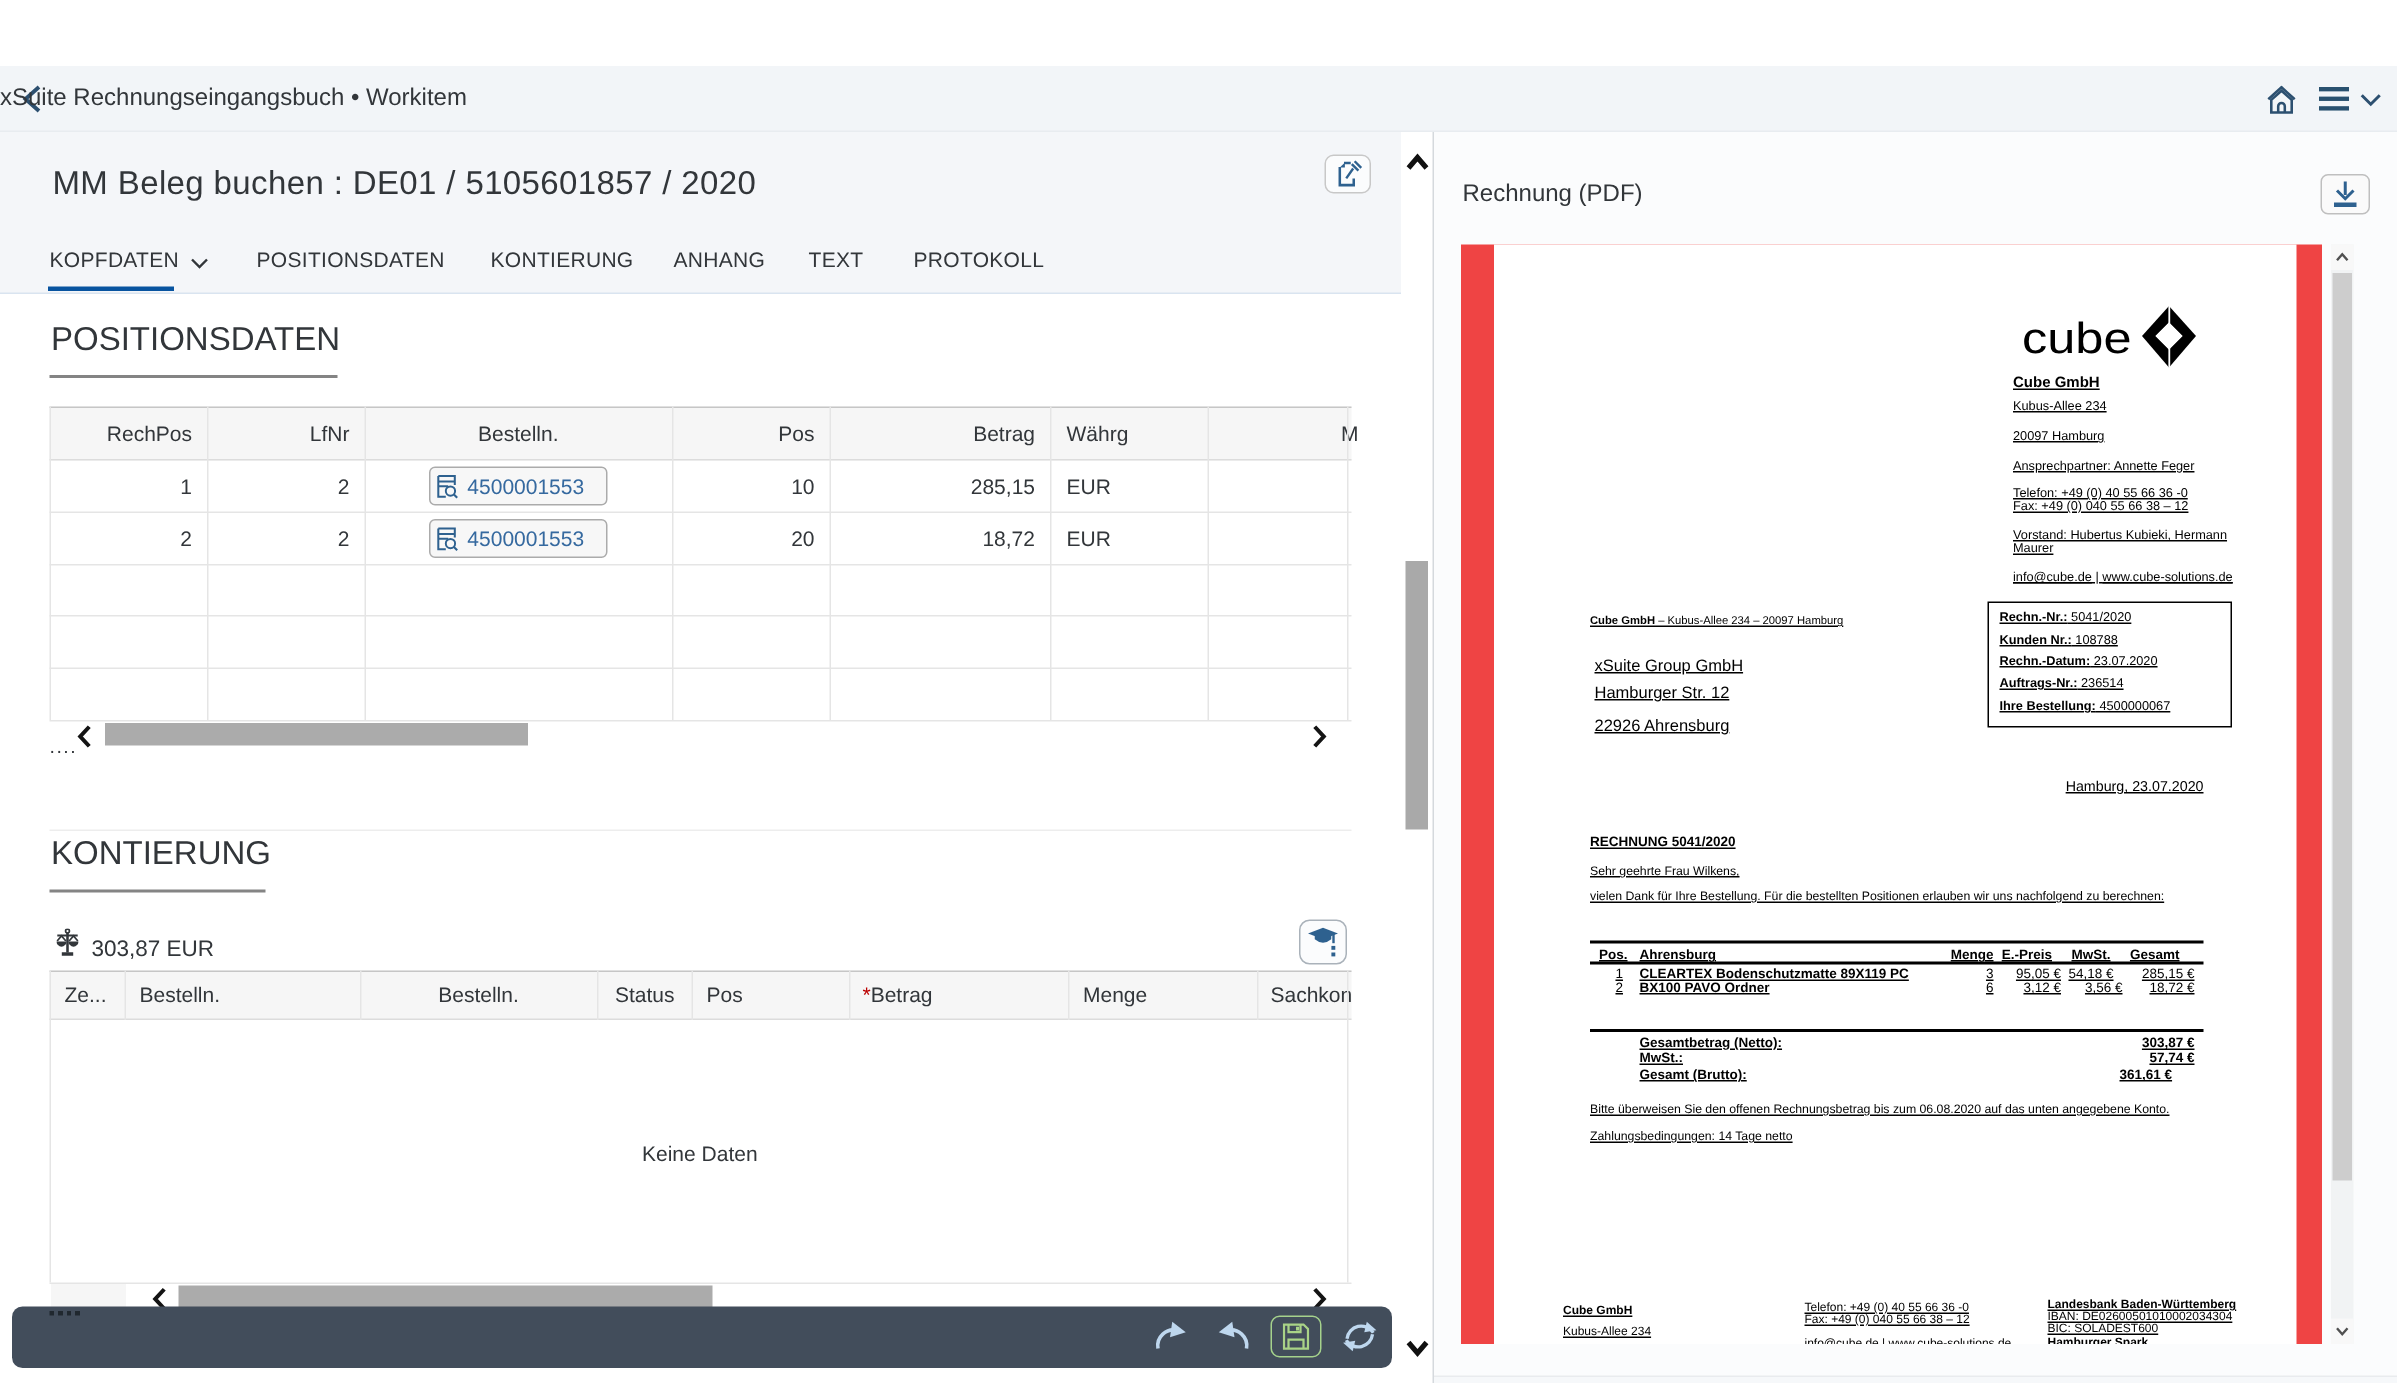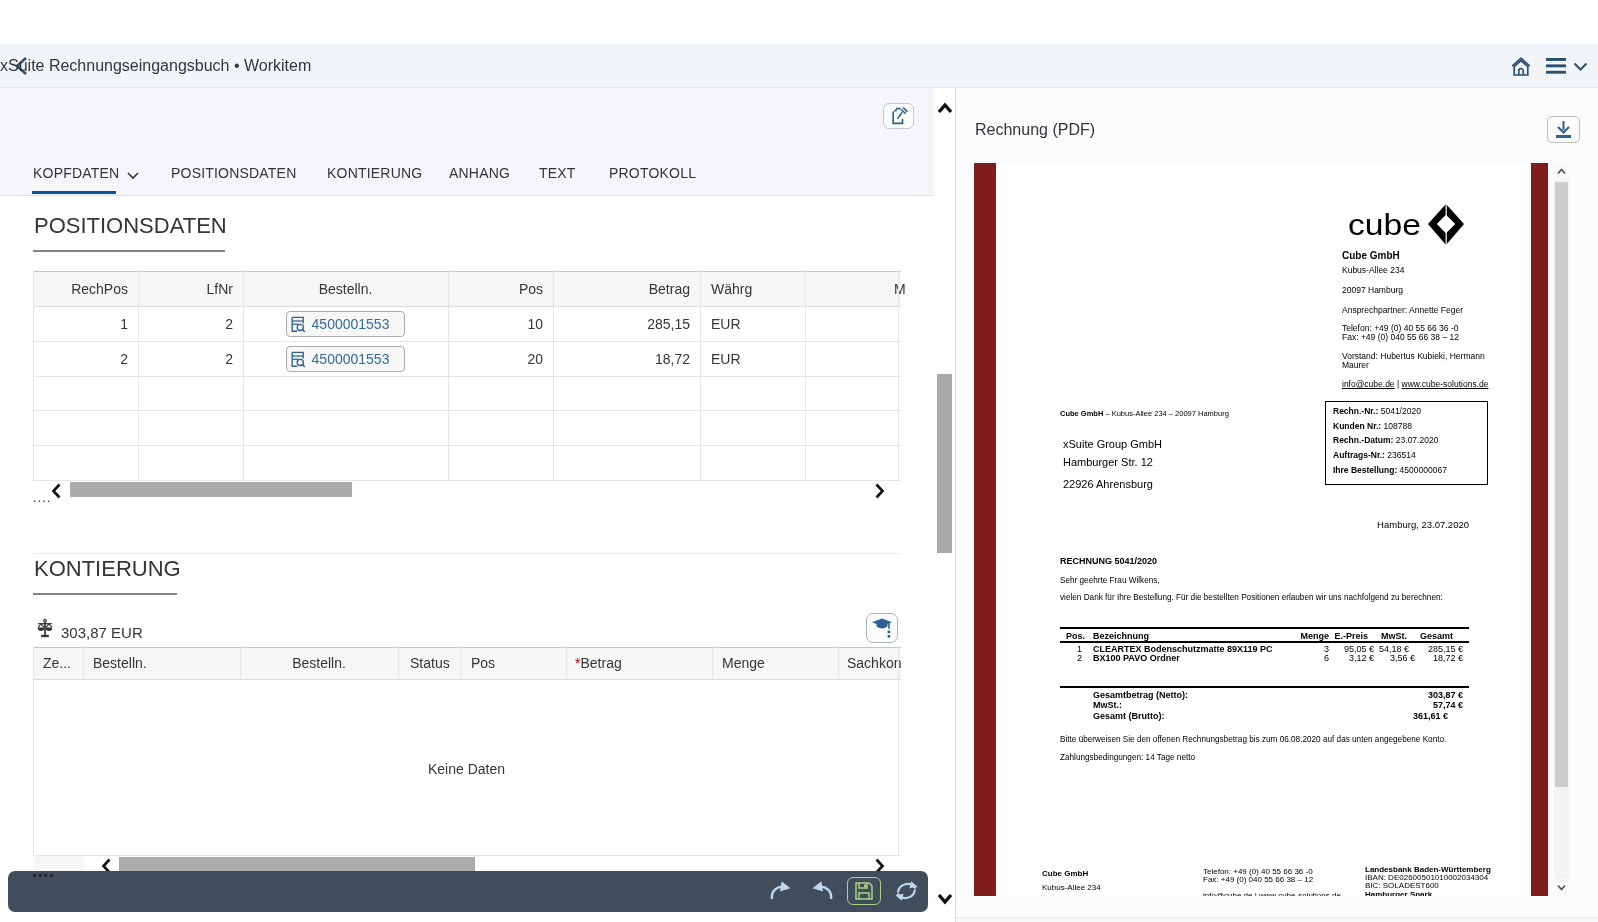--- a/index.html
+++ b/index.html
@@ -47,26 +47,26 @@
 
 
 #lscroll { left:936px; top:88px; width:17px; height:834px; background:#ffffff; }
 #sep { left:955px; top:88px; width:1px; height:834px; background:#d5d9dd; }
 
 
 #rpanel { left:956px; top:88px; width:642px; height:834px; background:#fbfcfd; }
 #rtitle { position:absolute; left:19px; top:33px; font-size:16px; color:#32363a; }
 #dlbtn { position:absolute; left:591px; top:28px; width:33px; height:27px; background:#fafafa;
   border:1px solid #bfbfbf; border-radius:5px; }
-#pdfarea { position:absolute; left:18px; top:75px; width:574px; height:733px; background:#7f1d1d; }
+#pdfarea { position:absolute; left:18px; top:75px; width:574px; height:733px; background:#ef4444; }
 #pdfpage { position:absolute; left:22px; top:0; width:535px; height:733px; background:#ffffff; overflow:hidden; }
 #pdfscroll { position:absolute; left:598px; top:75px; width:15px; height:733px; background:#f1f3f4; }
 
 
-.inv { position:absolute; color:#000; white-space:nowrap; }
+.inv { position:absolute; color:#000; white-space:nowrap;text-decoration:underline; }
 .b { font-weight:bold; }
 </style>
 </head>
 <body>
 <div id="root">
 
 
   <div id="subbar" class="abs">
     <svg class="abs" style="left:13px;top:12px" width="18" height="20" viewBox="0 0 18 20">
       <polyline points="13,2 4,10 13,18" fill="none" stroke="#2d5070" stroke-width="2.6"></polyline>
@@ -82,20 +82,21 @@
       <rect x="0" y="6.4" width="20" height="2.9" fill="#29516f"></rect>
       <rect x="0" y="12.8" width="20" height="2.9" fill="#29516f"></rect>
     </svg>
     <svg class="abs" style="left:1573px;top:18px" width="15" height="10" viewBox="0 0 15 10">
       <polyline points="1.5,1.5 7.5,7.5 13.5,1.5" fill="none" stroke="#2d5070" stroke-width="2"></polyline>
     </svg>
   </div>
 
   <div id="lpanel" class="abs">
     <div id="lhead">
+      <div id="ltitle">MM Beleg buchen : DE01 / 5105601857 / 2020</div>
       <div id="sharebtn">
         <svg width="20" height="20" viewBox="0 0 20 20" style="margin-top:2px">
           <path d="M7 2.6 h4.5 M4.2 5.4 v12 h9.3 v-4.4" fill="none" stroke="#2e618f" stroke-width="1.7"></path>
           <polygon points="4.2,5.6 7.6,2.3 7.6,5.6" fill="#2e618f"></polygon>
           <path d="M12.2 3.4 l4.4 4.4 m-2.5 -6.3 l4.4 4.4 m-5.4 0.4 l-4.6 6.6" fill="none" stroke="#2e618f" stroke-width="1.6"></path>
         </svg>
       </div>
       <div class="tab" style="left:33px">KOPFDATEN</div>
       <svg class="abs" style="left:126px;top:83px" width="14" height="10" viewBox="0 0 14 10">
         <polyline points="2,2 7,7 12,2" fill="none" stroke="#32363a" stroke-width="1.6"></polyline>
@@ -306,21 +307,21 @@
         <div class="inv" style="left:67px;top:275px;font-size:11px">xSuite Group GmbH</div>
         <div class="inv" style="left:67px;top:293px;font-size:11px">Hamburger Str. 12</div>
         <div class="inv" style="left:67px;top:315px;font-size:11px">22926 Ahrensburg</div>
         <div class="inv" style="left:343px;top:356px;width:130px;text-align:right;font-size:9.5px">Hamburg, 23.07.2020</div>
         <div class="inv b" style="left:64px;top:393px;font-size:9px">RECHNUNG 5041/2020</div>
         <div class="inv" style="left:64px;top:413px;font-size:8.2px">Sehr geehrte Frau Wilkens,</div>
         <div class="inv" style="left:64px;top:430px;font-size:8.2px">vielen Dank für Ihre Bestellung. Für die bestellten Positionen erlauben wir uns nachfolgend zu berechnen:</div>
 
         <div class="abs" style="left:64px;top:464px;width:409px;height:2px;background:#000"></div>
         <div class="inv b" style="left:70px;top:468px;font-size:9px">Pos.</div>
-        <div class="inv b" style="left:97px;top:468px;font-size:9px">Bezeichnung</div>
+        <div class="inv b" style="left:97px;top:468px;font-size:9px">Ahrensburg</div>
         <div class="inv b" style="left:293px;top:468px;width:40px;text-align:right;font-size:9px">Menge</div>
         <div class="inv b" style="left:330px;top:468px;width:42px;text-align:right;font-size:9px">E.-Preis</div>
         <div class="inv b" style="left:371px;top:468px;width:40px;text-align:right;font-size:9px">MwSt.</div>
         <div class="inv b" style="left:407px;top:468px;width:50px;text-align:right;font-size:9px">Gesamt</div>
         <div class="abs" style="left:64px;top:478px;width:409px;height:1.5px;background:#000"></div>
         <div class="inv" style="left:64px;top:481px;width:22px;text-align:right;font-size:9px">1</div>
         <div class="inv b" style="left:97px;top:481px;font-size:9px">CLEARTEX Bodenschutzmatte 89X119 PC</div>
         <div class="inv" style="left:293px;top:481px;width:40px;text-align:right;font-size:9px">3</div>
         <div class="inv" style="left:336px;top:481px;width:42px;text-align:right;font-size:9px">95,05 €</div>
         <div class="inv" style="left:377px;top:481px;width:42px;text-align:center;font-size:9px">54,18 €</div>

